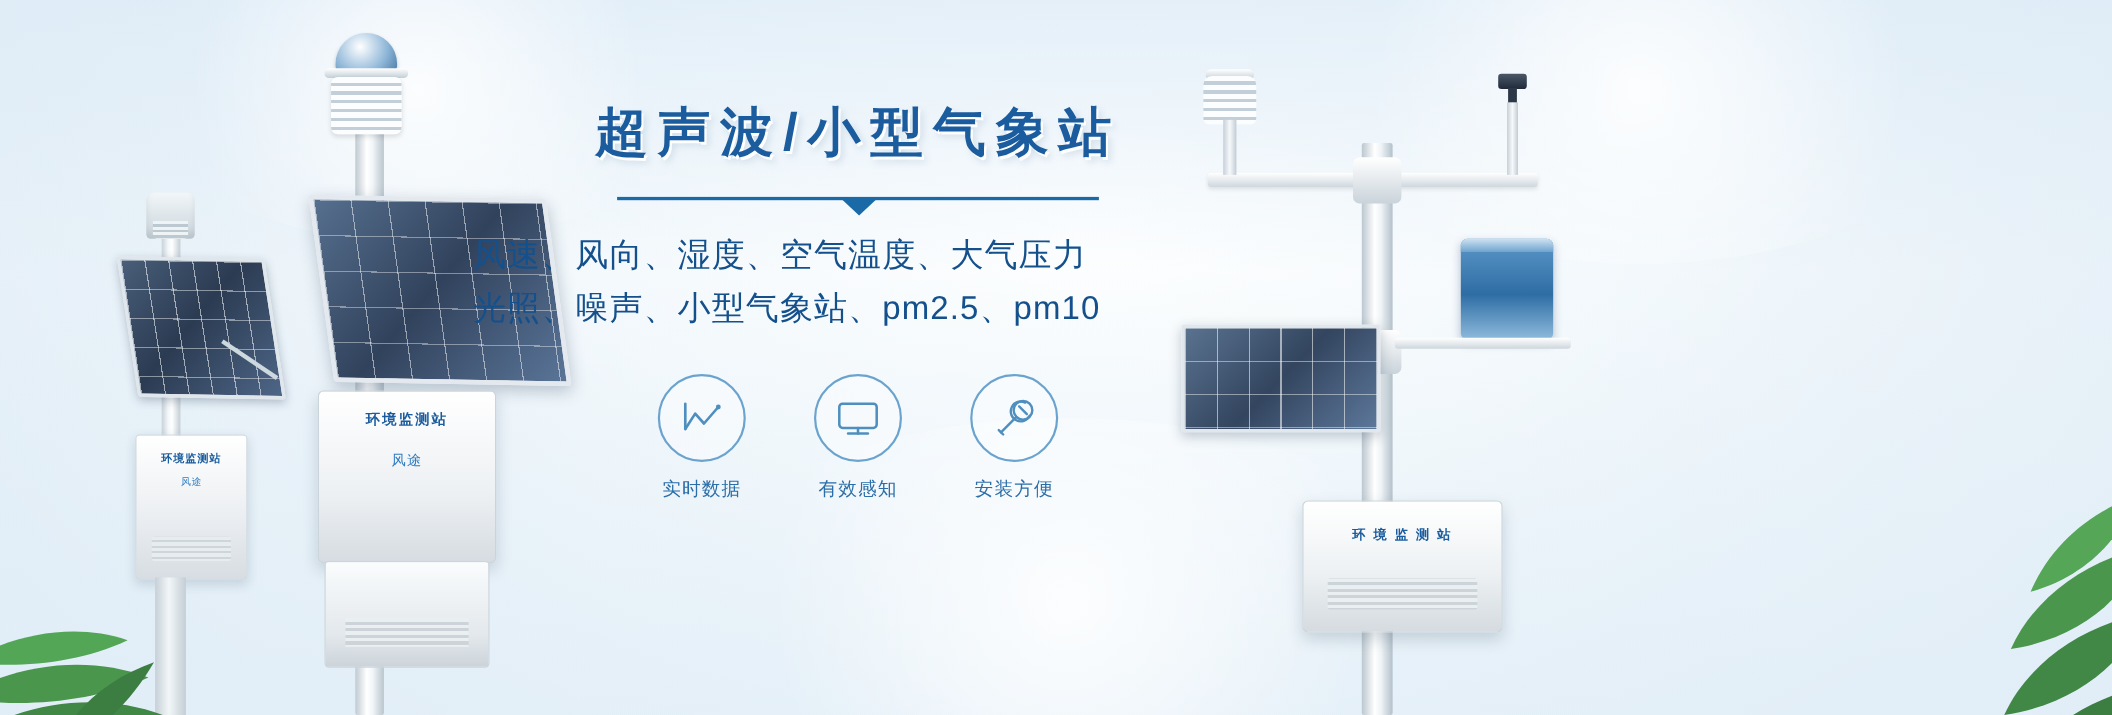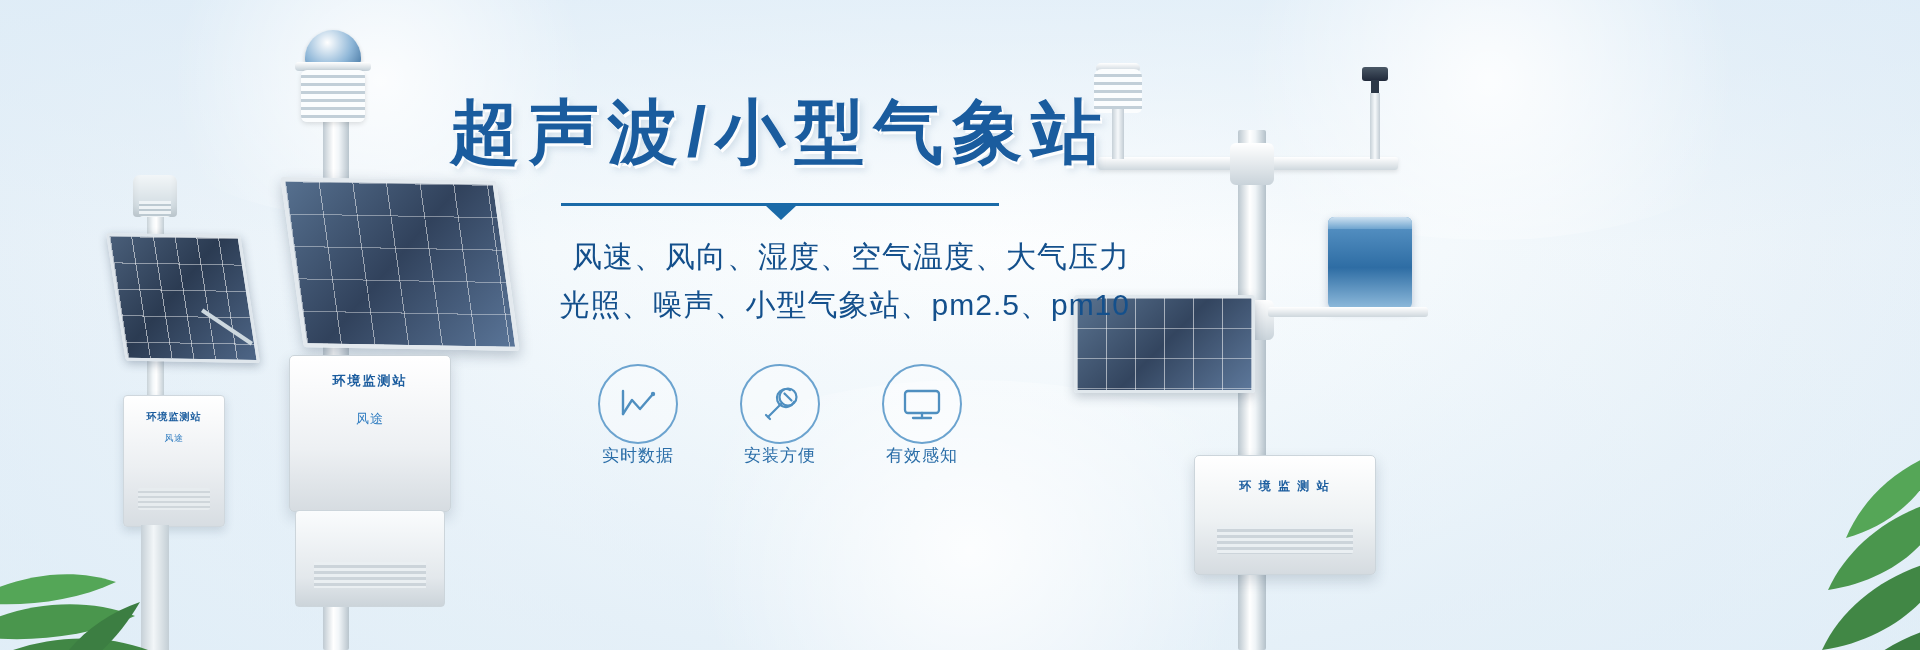--- a/index.html
+++ b/index.html
@@ -120,56 +120,56 @@
   .stC .rain:before{content:"";position:absolute;left:0;right:0;top:0;height:12px;border-radius:6px 6px 0 0;
     background:linear-gradient(180deg,#cfe2f1,#6ea4cf);}
   .stC .shelf{position:absolute;left:208px;top:262px;width:160px;height:10px;
     background:linear-gradient(180deg,#ffffff,#ced7dd);border-radius:3px;}
   .stC .panel{position:absolute;left:14px;top:250px;width:175px;height:92px;
     background:
       repeating-linear-gradient(90deg, rgba(255,255,255,.55) 0 1px, rgba(255,255,255,0) 1px 29px),
       repeating-linear-gradient(180deg, rgba(255,255,255,.45) 0 1px, rgba(255,255,255,0) 1px 30px),
       linear-gradient(135deg,#5a7390,#33455f 50%,#5d789b 100%);
     border:3px solid #e1e8ed;border-radius:3px;box-shadow:0 4px 11px rgba(40,60,85,.25);}
-  .stC .box{position:absolute;left:134px;top:410px;width:180px;height:118px;
+  .stC .box{position:absolute;left:124px;top:410px;width:180px;height:118px;
     background:linear-gradient(180deg,#ffffff,#edf1f3 55%,#d5dbe0);
     border:1px solid #ccd5db;border-radius:5px;box-shadow:0 6px 14px rgba(40,60,85,.18);text-decoration:underline;}
   .stC .box .lbl{position:absolute;left:0;right:0;top:22px;text-align:center;
     font-size:12px;letter-spacing:2px;color:#1a5c9e;font-weight:bold;}
   .stC .box .vent{position:absolute;left:22px;right:22px;bottom:20px;height:28px;
     background:repeating-linear-gradient(180deg,#eaeff2 0 3px,#ccd4da 3px 6px);border-radius:2px;}
 
   
   .leaf{position:absolute;pointer-events:none;}
   .leaf-l{left:-10px;bottom:-30px;width:230px;height:210px;}
   .leaf-r{right:-20px;bottom:-40px;width:250px;height:260px;}
 
   
   .content{position:absolute;left:430px;top:95px;width:700px;}
   .title{
-    font-size:70px;font-weight:bold;color:#1a5c9e;letter-spacing:9px;
+    font-size:48px;font-weight:bold;color:#1a5c9e;letter-spacing:9px;
     text-align:center;line-height:1.08;white-space:nowrap;
     text-shadow:2px 3px 0 rgba(255,255,255,.95), 4px 5px 7px rgba(120,150,180,.28);
   }
   .divider{position:relative;margin:26px auto 0;width:438px;height:14px;}
   .divider .line{position:absolute;left:0;top:6px;width:100%;height:3px;background:#1a6aa8;}
   .divider .tri{position:absolute;left:204px;top:8px;width:0;height:0;
     border-left:16px solid transparent;border-right:16px solid transparent;border-top:15px solid #1a6aa8;}
-  .subtitle{margin-top:22px;text-align:right;}
+  .subtitle{margin-top:22px;text-align:left;}
   .subtitle .ln{font-size:30px;color:#14508c;letter-spacing:1px;line-height:1.62;white-space:nowrap;}
 
   .features{display:flex;justify-content:center;gap:54px;margin-top:34px;}
   .feature{width:88px;text-align:center;}
   .fcircle{
     width:76px;height:76px;margin:0 auto;border-radius:50%;
     border:2px solid #6ba3cf;display:flex;align-items:center;justify-content:center;
     background:rgba(255,255,255,.35);
   }
   .fcircle svg{display:block;}
-  .flabel{font-size:17px;color:#2b6ea8;letter-spacing:1px;white-space:nowrap;}
+  .flabel{margin-top:13px;font-size:17px;color:#2b6ea8;letter-spacing:1px;white-space:nowrap;}
 </style>
 </head>
 <body>
 
 <div class="banner">
 
   <div class="sky-wash"></div>
   <div class="cloud" style="left:120px;top:-60px;width:520px;height:280px;"></div>
   <div class="cloud" style="left:1180px;top:-80px;width:620px;height:320px;"></div>
   <div class="cloud" style="left:620px;top:380px;width:700px;height:340px;"></div>
@@ -262,41 +262,41 @@
         <div class="fcircle">
           <svg width="40" height="34" viewBox="0 0 40 34" fill="none" stroke="#4f8fc0" stroke-width="2.4" stroke-linecap="round" stroke-linejoin="round">
             <path d="M5 4 L5 27"></path>
             <path d="M5 27 L14 13 L22 22 L35 7"></path>
             <circle cx="35" cy="7" r="2.2" fill="#4f8fc0" stroke="none"></circle>
           </svg>
         </div>
         <div class="flabel">实时数据</div>
       </div>
 
+
+      <div class="feature">
+        <div class="fcircle">
+          <svg width="42" height="34" viewBox="0 0 42 34" fill="none" stroke="#4f8fc0" stroke-width="2.3" stroke-linecap="round" stroke-linejoin="round">
+            <rect x="4" y="4" width="34" height="22" rx="3"></rect>
+            <path d="M21 26 L21 31"></path>
+            <path d="M12 31 L30 31"></path>
+          </svg>
+        </div>
+        <div class="flabel">有效感知</div>
+      </div>
 
       <div class="feature">
         <div class="fcircle">
           <svg width="40" height="38" viewBox="0 0 40 38" fill="none" stroke="#4f8fc0" stroke-width="2.2" stroke-linecap="round" stroke-linejoin="round">
             <path d="M30 5 A9 9 0 1 0 34 17 L34 17"></path>
             <circle cx="28" cy="12" r="8.5"></circle>
             <path d="M22 18 L8 32"></path>
             <path d="M6 30 L10 34"></path>
             <path d="M24.5 8.5 L31.5 15.5"></path>
           </svg>
         </div>
         <div class="flabel">安装方便</div>
       </div>
 
-      <div class="feature">
-        <div class="fcircle">
-          <svg width="42" height="34" viewBox="0 0 42 34" fill="none" stroke="#4f8fc0" stroke-width="2.3" stroke-linecap="round" stroke-linejoin="round">
-            <rect x="4" y="4" width="34" height="22" rx="3"></rect>
-            <path d="M21 26 L21 31"></path>
-            <path d="M12 31 L30 31"></path>
-          </svg>
-        </div>
-        <div class="flabel">有效感知</div>
-      </div>
-
     </div>
   </div>
 
 </div>
 
 </body></html>

